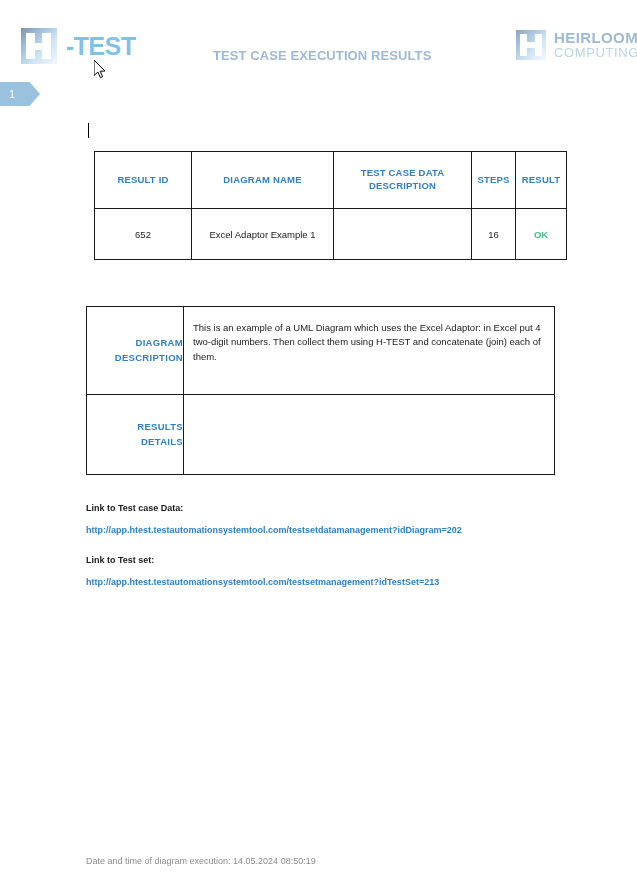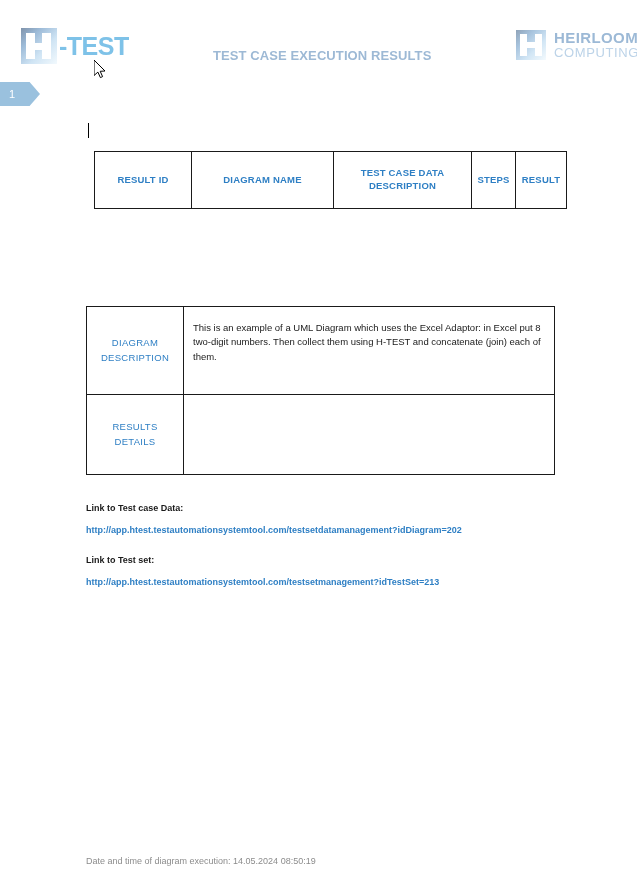--- a/index.html
+++ b/index.html
@@ -73,21 +73,21 @@
     left: 12px; top: 15px;
     width: 12px; height: 7px;
     background: #ffffff;
     z-index: 2;
   }
   .htest-word {
     font-size: 25px;
     font-weight: bold;
     color: #7ec2e8;
     letter-spacing: -0.5px;
-    margin-left: 2px;
+    margin-left: 9px;
     line-height: 1;
   }
 
   .heirloom-logo {
     position: absolute;
     left: 516px;
     top: 30px;
     display: flex;
     align-items: center;
   }
@@ -205,22 +205,22 @@
   #results-table tr.data-row td { height: 50px; }
 
   #detail-table {
     left: 86px;
     top: 306px;
     width: 469px;
   }
   #detail-table td.label-cell {
     color: #2e7fc4;
     font-size: 9.5px;
-    font-weight: normal;
-    text-align: center;
+    font-weight: bold;
+    text-align: right;
     line-height: 1.5;
     letter-spacing: 0.3px;
   }
   #detail-table td.content-cell {
     font-size: 9.5px;
     color: #1a1a1a;
     text-align: left;
     vertical-align: top;
     padding: 14px 9px 9px 9px;
     line-height: 1.5;
@@ -297,31 +297,38 @@
 
 <table class="tbl" id="results-table">
   <tbody>
     <tr class="head-row">
       <td class="hdr-cell" style="width:96px">RESULT ID</td>
       <td class="hdr-cell" style="width:141px">DIAGRAM NAME</td>
       <td class="hdr-cell" style="width:137px">TEST CASE DATA DESCRIPTION</td>
       <td class="hdr-cell" style="width:43px">STEPS</td>
       <td class="hdr-cell" style="width:50px">RESULT</td>
     </tr>
+    <tr class="data-row">
+      <td class="body-cell">652</td>
+      <td class="body-cell">Excel Adaptor Example 1</td>
+      <td class="body-cell"></td>
+      <td class="body-cell">16</td>
+      <td class="result-ok">OK</td>
+    </tr>
   </tbody>
 </table>
 
 <table class="tbl" id="detail-table">
   <tbody>
     <tr class="desc-row">
       <td class="label-cell" style="width:96px">
         <div>DIAGRAM</div>
         <div>DESCRIPTION</div>
       </td>
-      <td class="content-cell">This is an example of a UML Diagram which uses the Excel Adaptor: in Excel put 8 two-digit numbers. Then collect them using H-TEST and concatenate (join) each of them.</td>
+      <td class="content-cell">This is an example of a UML Diagram which uses the Excel Adaptor: in Excel put 4 two-digit numbers. Then collect them using H-TEST and concatenate (join) each of them.</td>
     </tr>
     <tr class="res-row">
       <td class="label-cell">
         <div>RESULTS</div>
         <div>DETAILS</div>
       </td>
       <td class="content-cell"></td>
     </tr>
   </tbody>
 </table>

